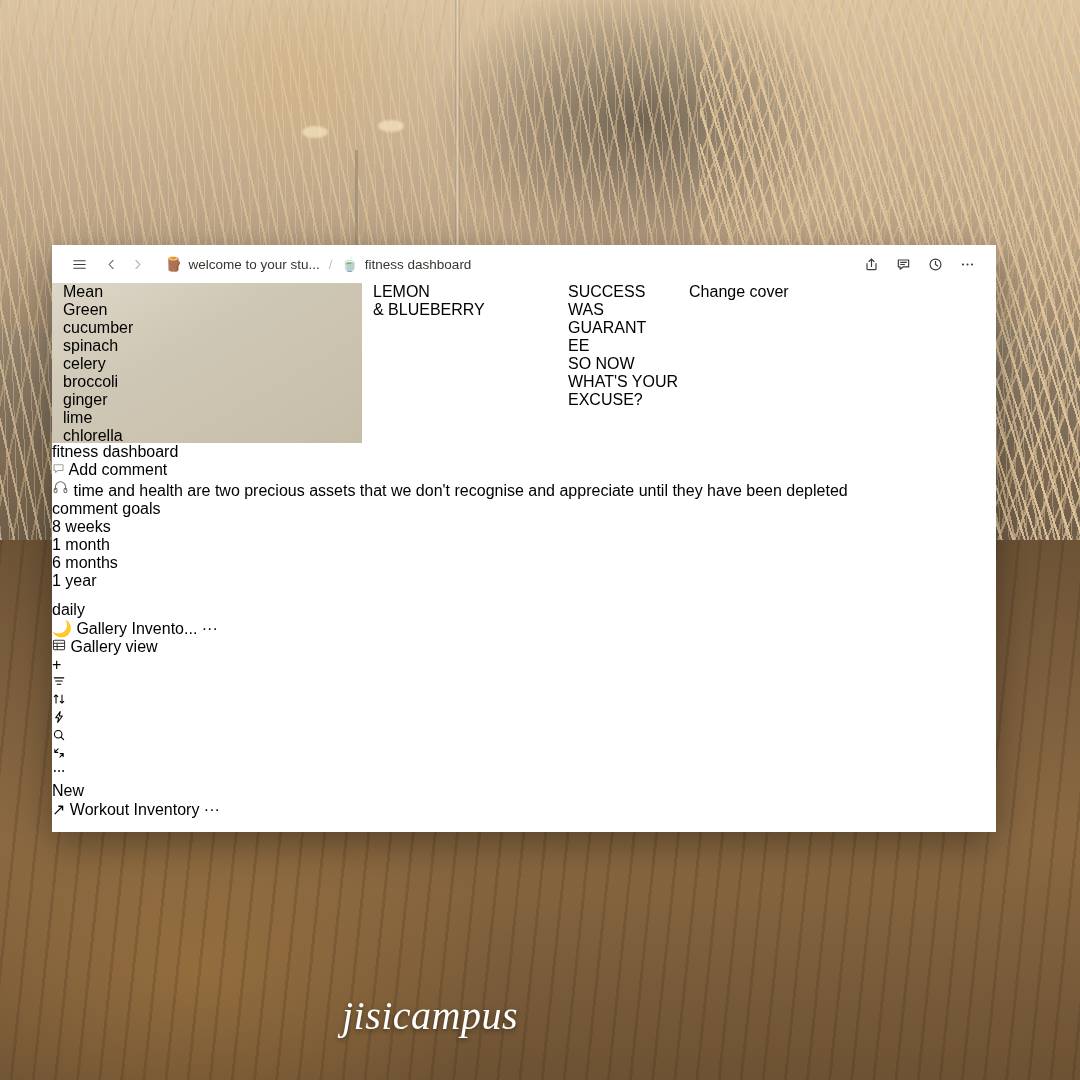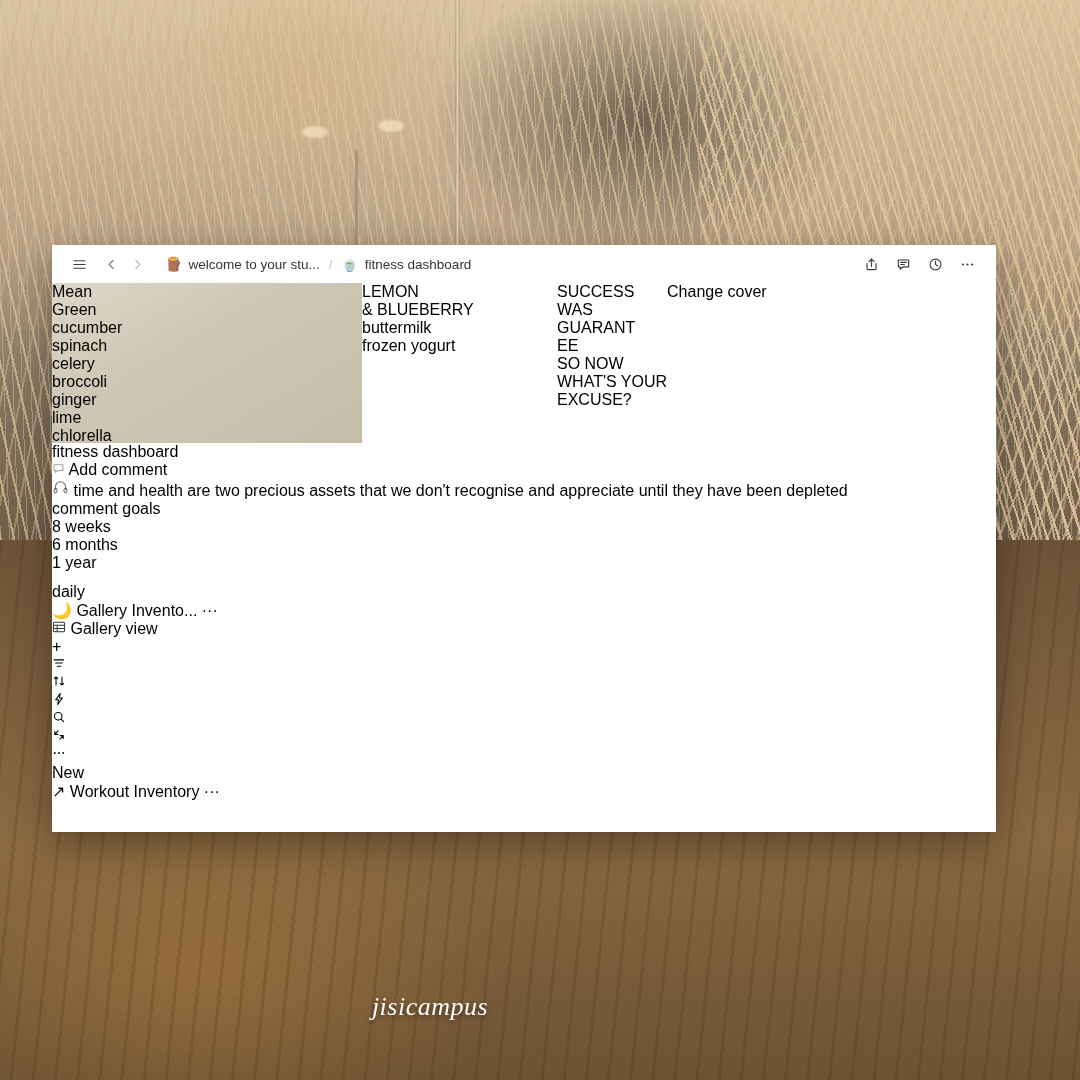--- a/index.html
+++ b/index.html
@@ -55,21 +55,21 @@
     background:
       radial-gradient(ellipse 420px 260px at 200px 430px, rgba(168,122,64,.55), transparent 72%),
       linear-gradient(180deg, #6d5336 0%, #7d5f3d 28%, #8a6942 55%, #6d5233 100%);
   }
   .desk-wood {
     position: absolute; inset: 0;
     background-image: repeating-linear-gradient(96deg, rgba(60,40,20,.18) 0 3px, transparent 3px 22px);
   }
   .watermark {
     position: absolute; left: 0; top: 992px; width: 860px; text-align: center;
-    font-family: "Liberation Serif", serif; font-style: italic; font-size: 26px;
+    font-family: "Liberation Serif", serif; font-style: italic; font-size: 40px;
     color: #ffffff; letter-spacing: .5px;
     text-shadow: 0 2px 5px rgba(0,0,0,.45);
   }
 
   
   #window {
     position: absolute; left: 52px; top: 245px; width: 944px; height: 587px;
     background: #ffffff; overflow: hidden;
     box-shadow: 0 12px 36px rgba(0,0,0,.35);
   }
@@ -86,21 +86,21 @@
   .tb-icon svg { display: block; }
   .crumbs { display: flex; align-items: center; gap: 0; margin-left: 10px; flex: 1; min-width: 0; }
   .crumb { display: flex; align-items: center; gap: 6px; padding: 2px 5px; border-radius: 4px; }
   .crumb-emoji { font-size: 14px; line-height: 1; }
   .crumb-text { font-size: 13.5px; color: #37352f; white-space: nowrap; }
   .crumb-sep { color: #c3c0b9; font-size: 13px; padding: 0 4px; }
   .tb-right { display: flex; align-items: center; gap: 6px; }
 
   
   .cover { position: relative; height: 160px; display: flex; overflow: hidden; }
-  .cover-pane { height: 160px; position: relative; overflow: hidden; }
+  .cover-pane { height: 160px; position: relative; overflow: hidden; padding-left: 11px; }
   .cp1 { width: 310px; background: linear-gradient(150deg, #ded7c8 0%, #cfc7b5 40%, #c6bda9 100%); }
   .cp2 { width: 195px; background: linear-gradient(160deg, #d8cdb6 0%, #c3b79c 50%, #b3a display; }
   .cp2 { width: 195px; background: linear-gradient(160deg, #cfc4ad 0%, #b9ad92 55%, #a99d82 100%); }
   .cp3 { width: 135px; background: linear-gradient(180deg, #e8e4da 0%, #ddd8cc 55%, #cfcabd 100%); }
   .cp4 { flex: 1; background: linear-gradient(165deg, #efeeea 0%, #e4e2dc 45%, #d6d4cd 100%); }
   .cp4::after {
     content: ""; position: absolute; inset: 0;
     background-image: repeating-linear-gradient(118deg, rgba(255,255,255,.75) 0 10px, rgba(205,203,196,.35) 10px 26px);
     opacity: .65;
   }
@@ -406,22 +406,20 @@
 wheatgrass</div>
       </div>
     </div>
 
     <div class="cover-pane cp2">
       <div class="powders"></div>
       <div class="earth"></div>
       <div class="yogurt">
         <div class="yg-t1">LEMON</div>
         <div class="yg-t2">&amp; BLUEBERRY</div>
-        <div class="yg-t3" style="white-space:pre-line">buttermilk
-frozen yogurt</div>
       </div>
       <div class="dark-blob"></div>
       <div class="skin-strip"></div>
       <div class="gb-cap"></div>
       <div class="green-bottle"></div>
       <div class="gb-label"></div>
     </div>
 
     <div class="cover-pane cp3">
       <div class="sign-paper"></div>
@@ -478,20 +476,24 @@
     <div class="cols">
 
       <div class="col-left">
         <div class="section-head">comment goals</div>
 
         <div class="toggle-row">
           <span class="tri"></span>
           <span>8 weeks</span>
         </div>
         <div class="toggle-row">
+          <span class="tri"></span>
+          <span>1 month</span>
+        </div>
+        <div class="toggle-row">
           <span class="tri dim"></span>
           <span>6 months</span>
         </div>
         <div class="toggle-row">
           <span class="tri"></span>
           <span>1 year</span>
         </div>
 
         <div class="section-head" style="margin-top:11px">daily</div>
         <div class="daily-row">

